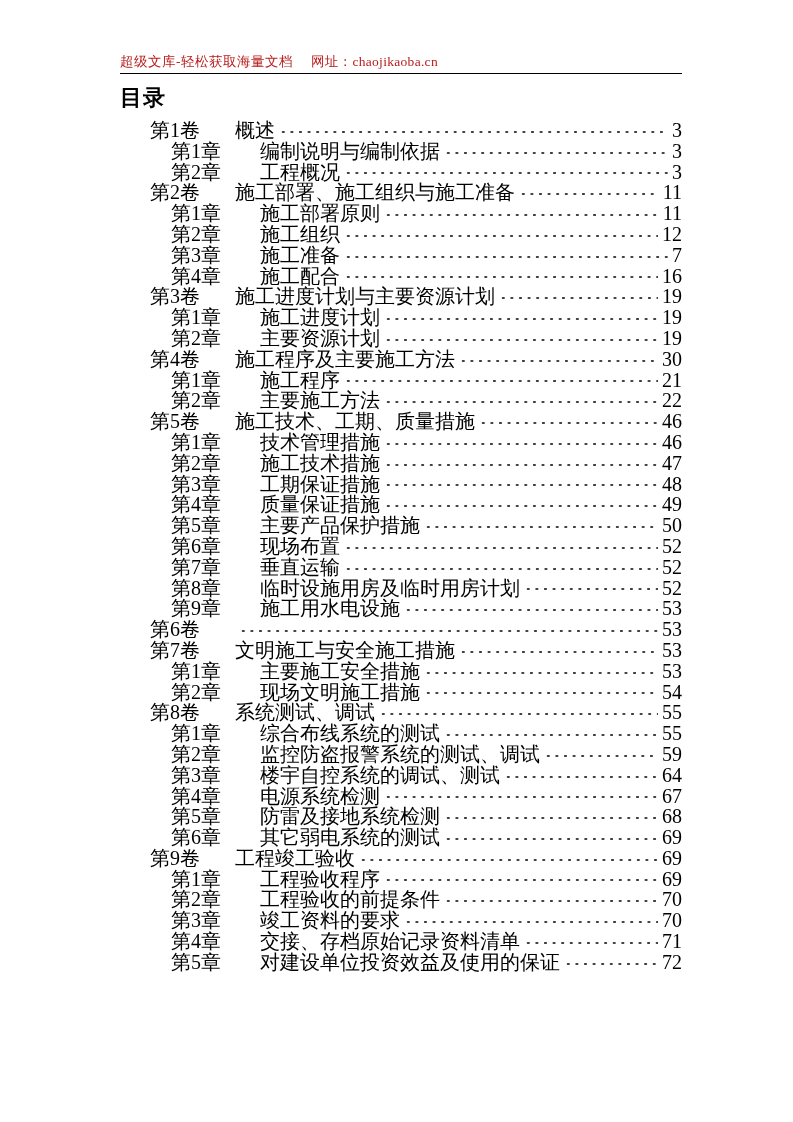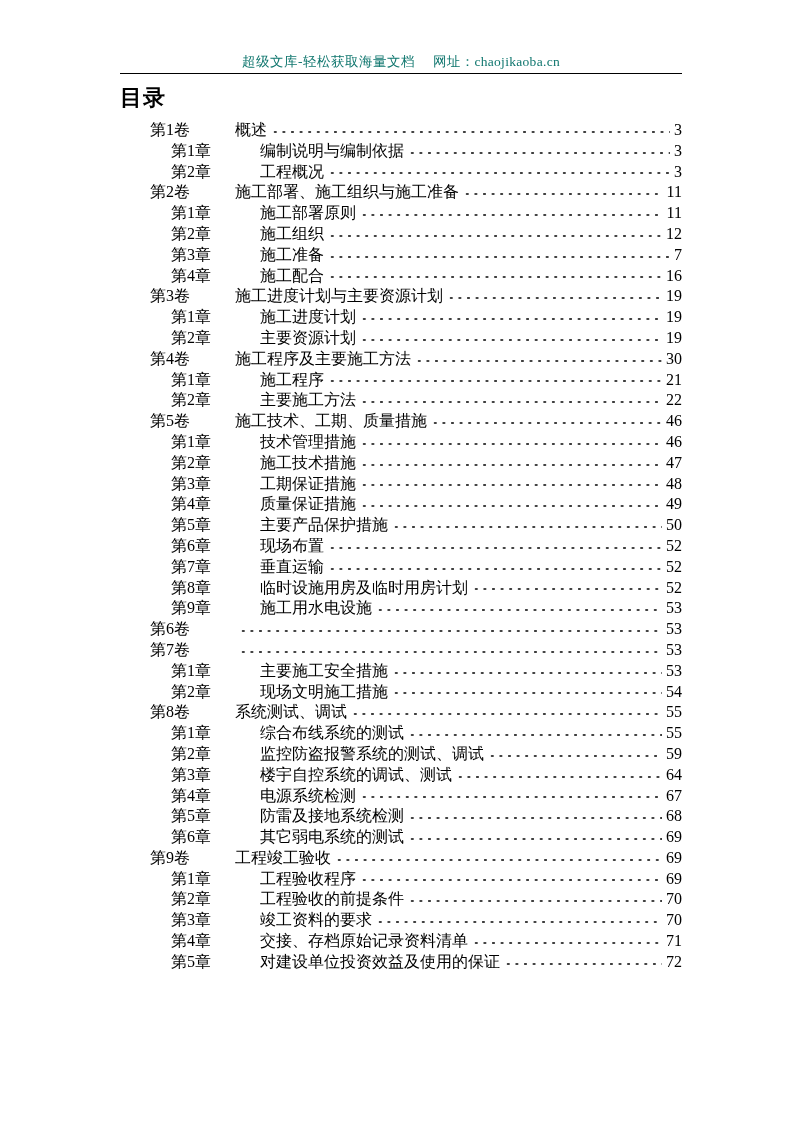--- a/index.html
+++ b/index.html
@@ -17,25 +17,25 @@
     color: #000000;
   }
   .content {
     position: absolute;
     left: 120px;
     top: 0;
     width: 562px; 
   }
   .doc-header {
     margin-top: 53px;
-    text-align: center;
+    text-align: left;
     font-size: 13.5px;
     line-height: 17px;
     white-space: nowrap;
-    color: #0f766e;
+    color: #b91c1c;
   }
   .doc-header .site-name {
     letter-spacing: 0.5px;
   }
   .doc-header .site-url {
     margin-left: 18px;
     letter-spacing: 0.3px;
   }
   .header-rule {
     margin-top: 3px;
@@ -50,21 +50,21 @@
     font-weight: bold;
     line-height: 26px;
     letter-spacing: 1px;
   }
   .toc-list {
     margin-top: 9px;
   }
   .toc-row {
     display: flex;
     align-items: baseline;
-    font-size: 16px;
+    font-size: 20px;
     line-height: 20.8px;
     height: 20.8px;
     white-space: nowrap;
   }
   .toc-row.level-volume { padding-left: 30px; }
   .toc-row.level-volume .toc-label { width: 85px; flex: 0 0 85px; }
   .toc-row.level-chapter { padding-left: 51px; }
   .toc-row.level-chapter .toc-label { width: 89px; flex: 0 0 89px; font-family: Liberation Serif, serif; }
   .toc-title {
     flex: 0 0 auto;
@@ -244,20 +244,21 @@
     <span class="toc-leader"></span>
     <span class="toc-page">53</span>
   </div>
         <div class="toc-row level-volume">
     <span class="toc-label">第6卷</span>
     <span class="toc-leader"></span>
     <span class="toc-page">53</span>
   </div>
         <div class="toc-row level-volume">
     <span class="toc-label">第7卷</span>
+    <span class="toc-title">文明施工与安全施工措施</span>
     <span class="toc-leader"></span>
     <span class="toc-page">53</span>
   </div>
         <div class="toc-row level-chapter">
     <span class="toc-label">第1章</span>
     <span class="toc-title">主要施工安全措施</span>
     <span class="toc-leader"></span>
     <span class="toc-page">53</span>
   </div>
         <div class="toc-row level-chapter">

